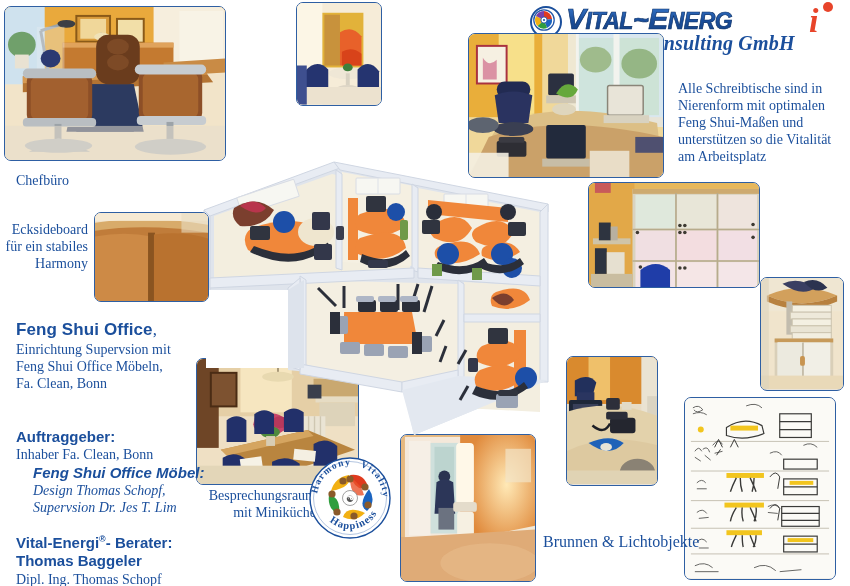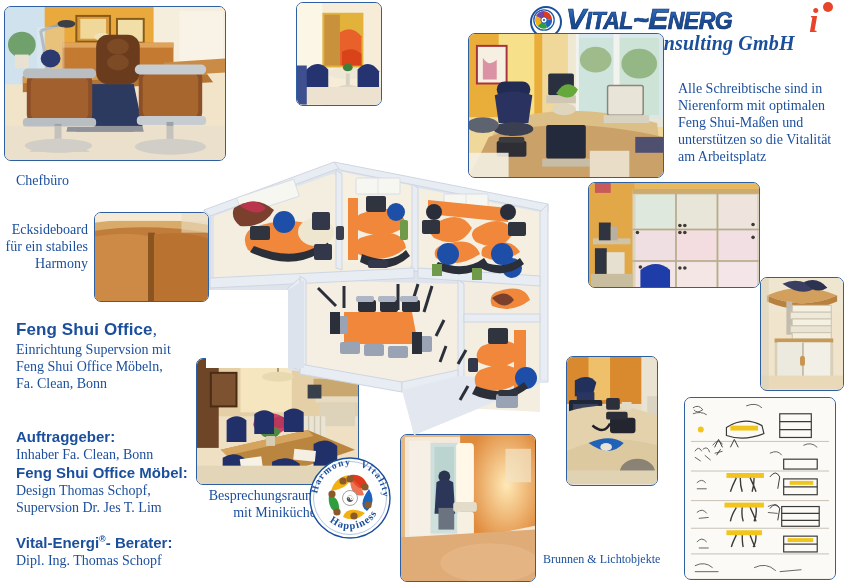--- a/index.html
+++ b/index.html
@@ -646,39 +646,40 @@
     <div class="serif bodytxt">Einrichtung Supervsion mit</div>
     <div class="serif bodytxt">Feng Shui Office Möbeln,</div>
     <div class="serif bodytxt">Fa. Clean, Bonn</div>
   </div>
 
   <div class="txt" style="left:16px;top:408px;width:190px;">
     <div class="sans" style="font-size:15px;margin-top:20px;">Auftraggeber:</div>
     <div class="serif bodytxt">Inhaber Fa. Clean, Bonn</div>
   </div>
 
-  <div class="txt" style="left:16px;top:464px;width:190px;">
+  <div class="txt" style="left:33px;top:464px;width:190px;font-style:italic;">
     <div class="sans" style="font-size:15px;">Feng Shui Office Möbel:</div>
     <div class="serif bodytxt">Design Thomas Schopf,</div>
     <div class="serif bodytxt">Supervsion Dr. Jes T. Lim</div>
   </div>
 
   <div class="txt" style="left:16px;top:534px;width:200px;">
     <div class="sans" style="font-size:15px;">
       <span>Vital-Energi</span><sup style="font-size:9px;">®</sup><span>- Berater:</span>
     </div>
+    <div class="sans" style="font-size:15px;">Thomas Baggeler</div>
     <div class="serif bodytxt">Dipl. Ing. Thomas Schopf</div>
   </div>
 
   <div class="txt serif right" style="left:190px;top:487px;width:126px;font-size:14px;">
     <div>Besprechungsraum</div>
     <div>mit Miniküche</div>
   </div>
 
-  <div class="txt serif" style="left:543px;top:552px;width:180px;font-size:12px;">
+  <div class="txt serif" style="left:543px;top:532px;width:180px;font-size:16px;">
     <div>Brunnen &amp; Lichtobjekte</div>
   </div>
 
   <div id="badge">
     <svg viewBox="0 0 82 82" width="82" height="82">
       <defs>
         <path id="arcTop" d="M8 41 A33 33 0 0 1 74 41" fill="none"></path>
         <path id="arcBot" d="M10 41 A31 31 0 0 0 72 41" fill="none"></path>
       </defs>
       <circle cx="41" cy="41" r="40" fill="#ffffff" stroke="#1b4f9c" stroke-width="1.4"></circle>

